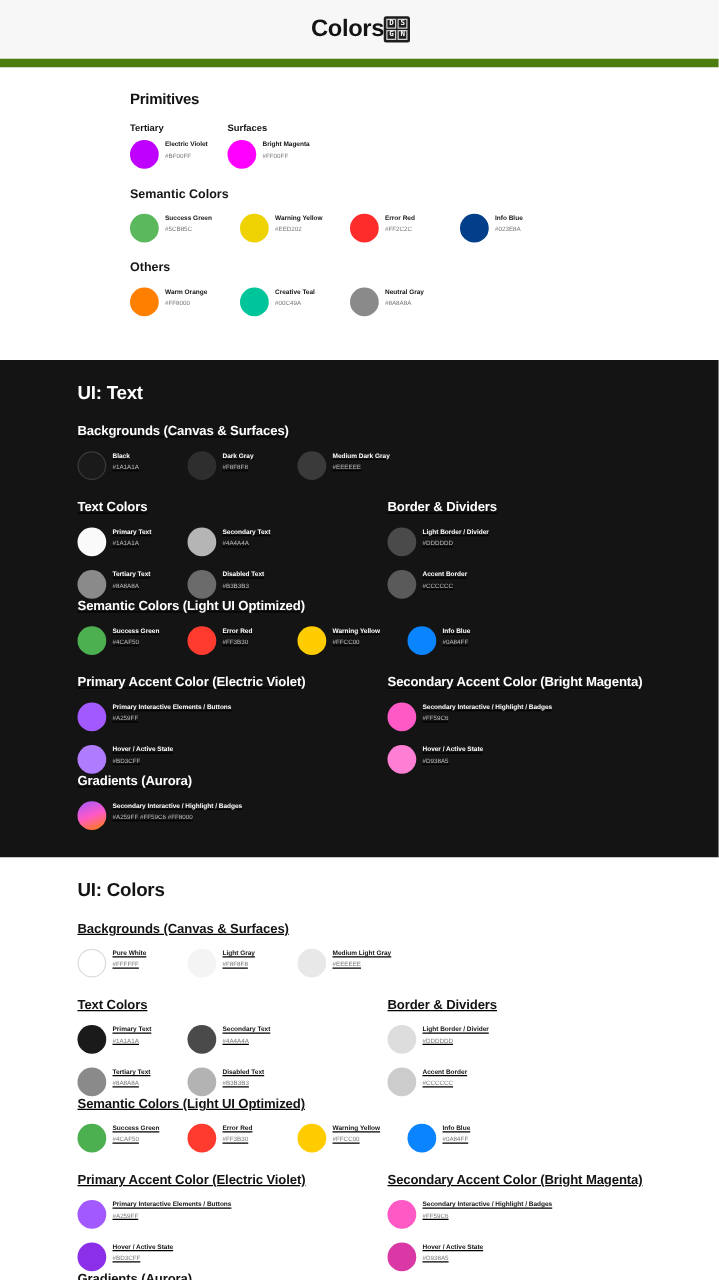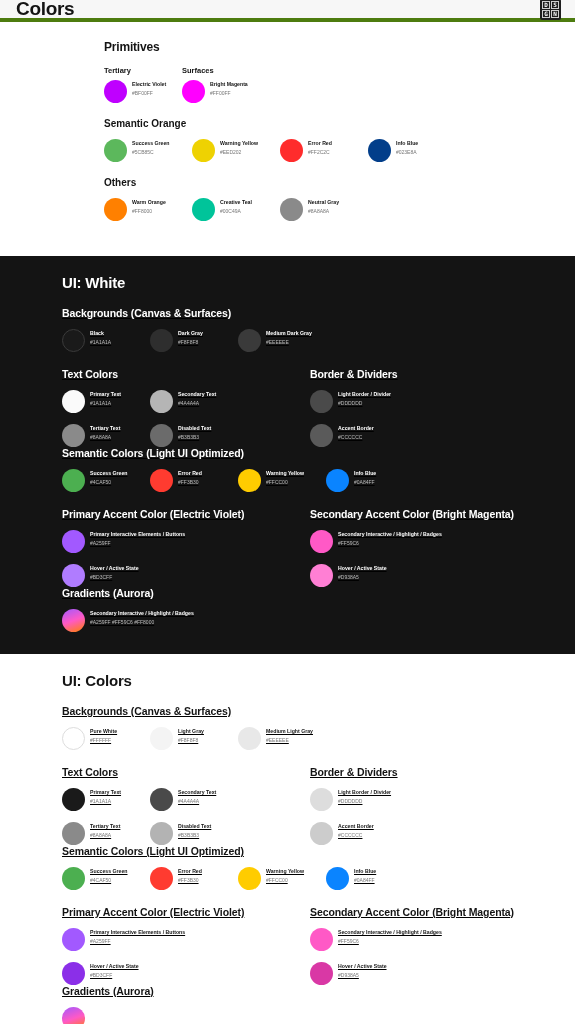--- a/index.html
+++ b/index.html
@@ -6,26 +6,26 @@
   html, body {
     width: 575px;
     background: #FFFFFF;
     font-family: "Liberation Sans", sans-serif;
     -webkit-font-smoothing: antialiased;
   }
   .page { width: 575px; position: relative; }
 
   
   .topbar {
-    height: 22px;
+    height: 54px;
     background: #F7F7F7;
-    border-bottom: 4px solid #4d7c0f;
+    border-bottom: 7px solid #4d7c0f;
     display: flex;
     align-items: center;
-    justify-content: space-between;
+    justify-content: center;
     padding: 0 14px 0 16px;
   }
   .topbar-title {
     font-size: 19px;
     font-weight: bold;
     color: #141414;
     letter-spacing: -0.3px;
   }
   .logo-box {
     width: 21px; height: 21px;
@@ -185,21 +185,21 @@
               <div class="meta">
                 <div class="sw-name on-light">Bright Magenta</div>
                 <div class="sw-hex on-light">#FF00FF</div>
               </div>
             </div>
           </div>
         </div>
       </div>
 
       <div class="top-group">
-        <div class="sec-title-sub">Semantic Orange</div>
+        <div class="sec-title-sub">Semantic Colors</div>
         <div class="row">
             <div class="swatch">
               <div class="dot" style="background: rgb(92, 184, 92);"></div>
               <div class="meta">
                 <div class="sw-name on-light">Success Green</div>
                 <div class="sw-hex on-light">#5CB85C</div>
               </div>
             </div>
             <div class="swatch">
               <div class="dot" style="background: rgb(238, 210, 2);"></div>
@@ -249,21 +249,21 @@
                 <div class="sw-hex on-light">#8A8A8A</div>
               </div>
             </div>
           </div>
       </div>
     </div>
   </div>
 
   <div class="sec-dark">
     <div class="inner-dark">
-      <div class="ui-heading on-dark">UI: White</div>
+      <div class="ui-heading on-dark">UI: Text</div>
 
       <div class="group">
         <div class="group-title on-dark">Backgrounds (Canvas &amp; Surfaces)</div>
         <div class="row">
             <div class="swatch">
               <div class="dot ring-dark" style="background: rgb(26, 26, 26);"></div>
               <div class="meta">
                 <div class="sw-name on-dark">Black</div>
                 <div class="sw-hex on-dark">#1A1A1A</div>
               </div>

